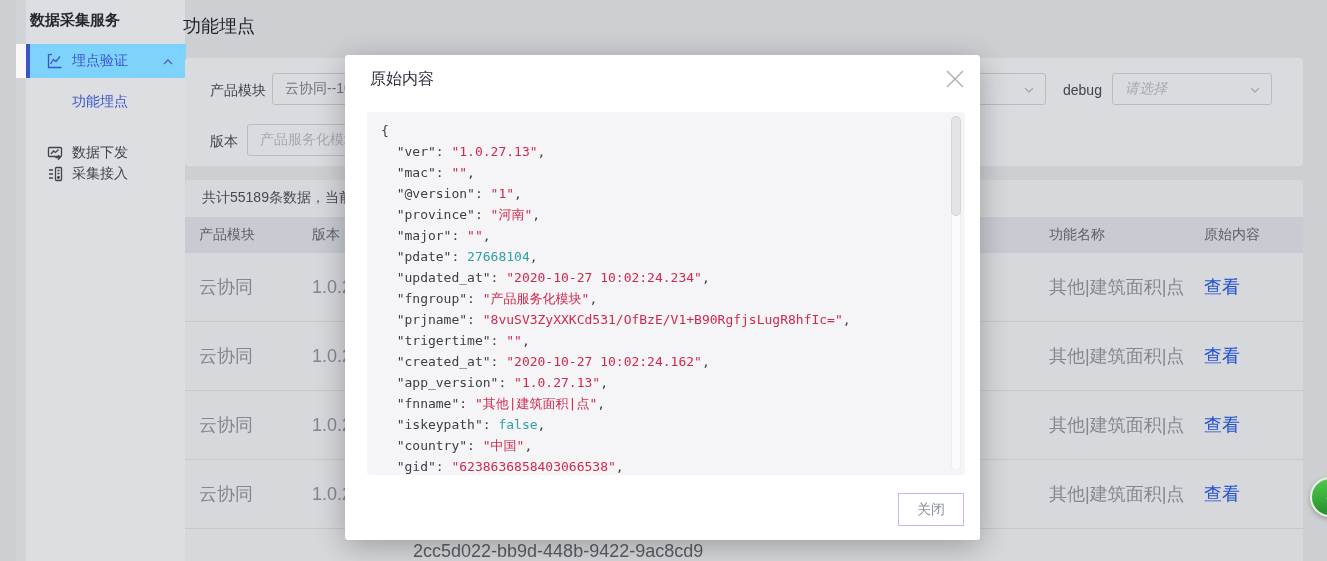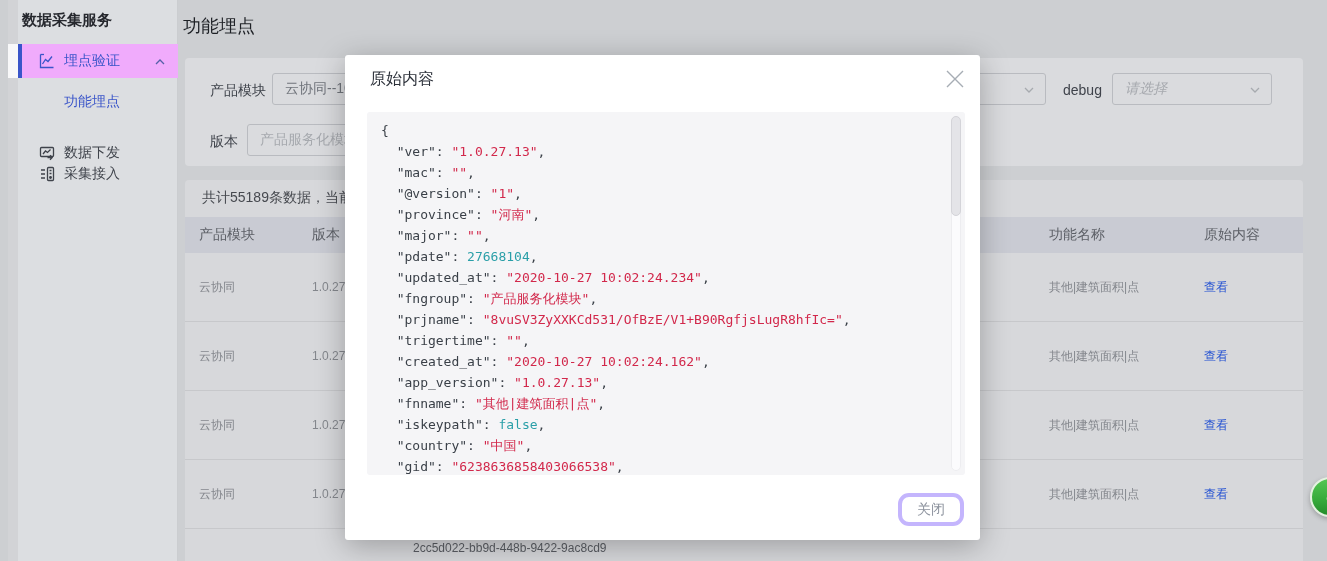--- a/index.html
+++ b/index.html
@@ -1,27 +1,27 @@
 <!DOCTYPE html>
 <html style="--accent: #3a55c9; --link: #2351d2; --code-key: #3a4048; --code-str: #d2284b; --code-num: #2a9fa8; --green: #35a93a;"><head>
 <meta charset="utf-8">
 <style>
   * { margin:0; padding:0; box-sizing:border-box; }
   html,body { width:1327px; height:561px; overflow:hidden; }
   body { font-family:"Liberation Sans","DejaVu Sans",sans-serif; }
   #app { position:relative; width:1327px; height:561px; background:#cdcfd2; overflow:hidden; }
 
   
-  .sidebar { position:absolute; left:8px; top:0; width:170px; height:561px; background:#dcdee1; border-right:1px solid #cbcdd0; }
+  .sidebar { position:absolute; left:16px; top:0; width:170px; height:561px; background:#dcdee1; border-right:1px solid #cbcdd0; }
   .rail { position:absolute; left:0; top:0; width:10px; height:561px; background:#d2d3d6; }
   .sb-title { position:absolute; left:14px; top:11px; font-size:15px; font-weight:bold; color:#26282e; }
   .menu-item { position:absolute; left:0; width:170px; height:34px; display:flex; align-items:center; font-size:14px; color:#3f434b; cursor:pointer; }
   .menu-item .mi-icon { position:absolute; left:30px; width:18px; height:18px; display:flex; align-items:center; }
   .menu-item .mi-label { position:absolute; left:56px; white-space:nowrap; }
-  .menu-item.active { background:#f0abfc; color:var(--accent); }
+  .menu-item.active { background:#7dd3fc; color:var(--accent); }
   .menu-item.active .active-rail { position:absolute; left:0; top:0; width:10px; height:100%; background:#f8f8f9; }
   .menu-item.active .active-bar { position:absolute; left:10px; top:0; width:4px; height:100%; background:var(--accent); }
   .menu-item .mi-chevron { position:absolute; left:146px; top:11px; }
   .menu-item.child { color:var(--accent); }
   svg.icon { stroke:currentColor; fill:none; stroke-width:1.3; }
 
   
   .page-title { position:absolute; left:183px; top:14px; font-size:18px; font-weight:500; color:#1e2126; }
 
   .filter-card { position:absolute; left:185px; top:58px; width:1118px; height:108px; background:#dadbde; border-radius:4px; }
@@ -32,36 +32,36 @@
 
   
   .table-card { position:absolute; left:185px; top:180px; width:1118px; height:381px; background:#d7d8db; border-radius:4px 4px 0 0; }
   .summary { position:absolute; left:17px; top:9px; font-size:14px; color:#46494f; white-space:nowrap; }
   .thead { position:absolute; left:0; top:37px; width:1118px; height:36px; background:#c9cbd3; display:flex; }
   .thead .cell { color:#5d6067; font-size:14px; display:flex; align-items:center; }
   .cell { padding-left:14px; overflow:hidden; white-space:nowrap; flex:none; }
   .c0{width:113px;} .c1{width:101px;} .c2{width:395px;} .c3{width:241px;} .c4{width:155px;} .c5{width:111px;}
   #rows { position:absolute; left:0; top:73px; width:1118px; }
   .trow { display:flex; height:69px; border-bottom:1px solid #c7c8cb; }
-  .trow .cell { display:flex; align-items:center; font-size:12px; color:#84878d; }
+  .trow .cell { display:flex; align-items:center; font-size:18px; color:#84878d; }
   .trow.partial { height:32px; border-bottom:none; }
   .trow.partial .cell { align-items:flex-start; padding-top:12px; color:#5a5d63; }
   .view-link { color:var(--link); cursor:pointer; }
 
   
   .modal { position:absolute; left:345px; top:55px; width:635px; height:485px; background:#ffffff; border-radius:3px; box-shadow:0 6px 30px rgba(0,0,0,0.28); }
   .modal-title { position:absolute; left:25px; top:14px; font-size:16px; color:#2c313a; }
   .modal-close { position:absolute; left:598px; top:12px; width:24px; height:24px; cursor:pointer; }
   .code-box { position:absolute; left:22px; top:57px; width:598px; height:363px; background:#f5f5f7; border-radius:3px; overflow:hidden; }
   .code-box pre { padding:8px 24px 8px 14px; font-family:"DejaVu Sans Mono","Liberation Mono",monospace; font-size:13px; line-height:21px; color:var(--code-key); white-space:pre; }
   .code-str { color:var(--code-str); }
   .code-num { color:var(--code-num); }
   .sb-track { position:absolute; right:4px; top:4px; width:10px; height:355px; border-radius:5px; background:#fbfbfd; border:1px solid #ededf0; }
   .sb-thumb { position:absolute; right:4px; top:4px; width:10px; height:100px; border-radius:5px; background:#e4e4e8; border:1px solid #d4d4d9; cursor:pointer; }
-  .modal-footer-btn { position:absolute; right:16px; bottom:14px; width:66px; height:33px; background:#ffffff; border:4px solid #c4b5fd; border-radius:11px; font-size:14px; color:#8d939e; display:flex; align-items:center; justify-content:center; cursor:pointer; }
+  .modal-footer-btn { position:absolute; right:16px; bottom:14px; width:66px; height:33px; background:#ffffff; border:1px solid #c4b5fd; border-radius:0; font-size:14px; color:#8d939e; display:flex; align-items:center; justify-content:center; cursor:pointer; }
 
   
   .float-badge { position:absolute; left:1310px; top:477px; width:40px; height:40px; border-radius:50%; background:linear-gradient(180deg,#55c653 0%,var(--green) 60%,#268c2c 100%); border:2px solid #e4f2e0; box-shadow:0 2px 5px rgba(0,0,0,0.25); color:#ffffff; font-size:14px; font-style:italic; display:flex; align-items:center; justify-content:center; }
 </style>
 </head>
 <body>
 
 <div id="app">
 
   <div class="sidebar">

